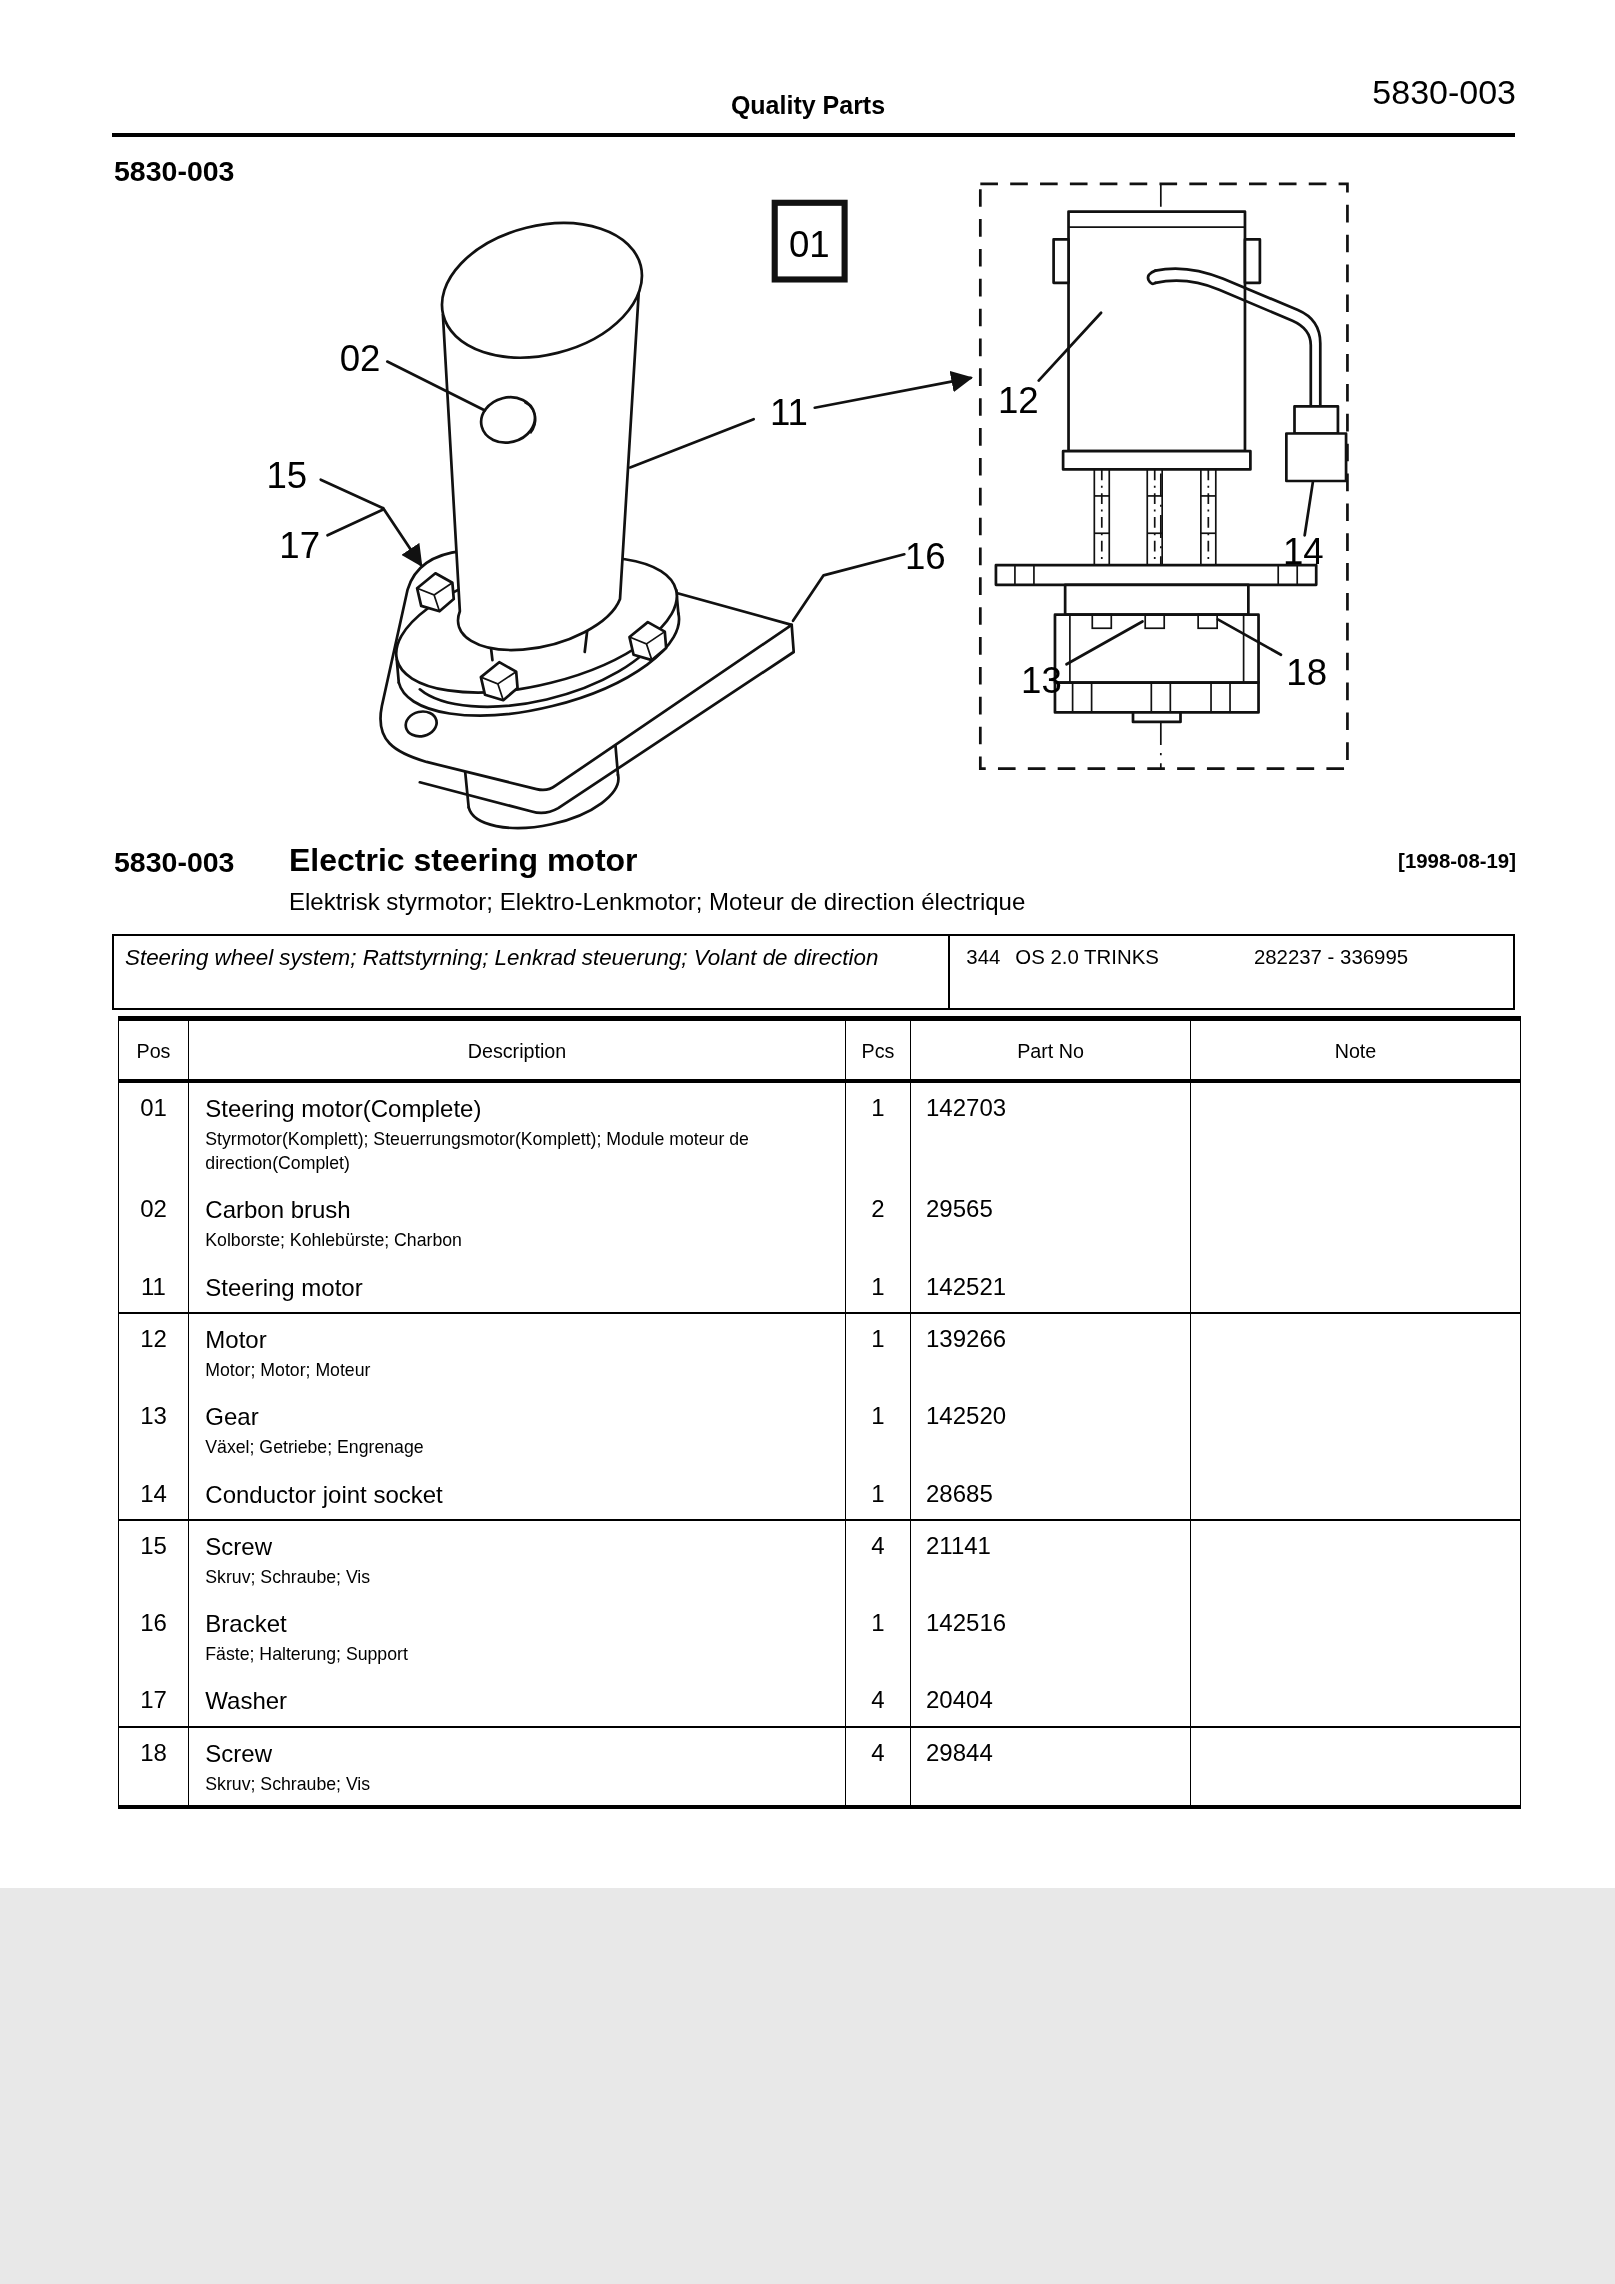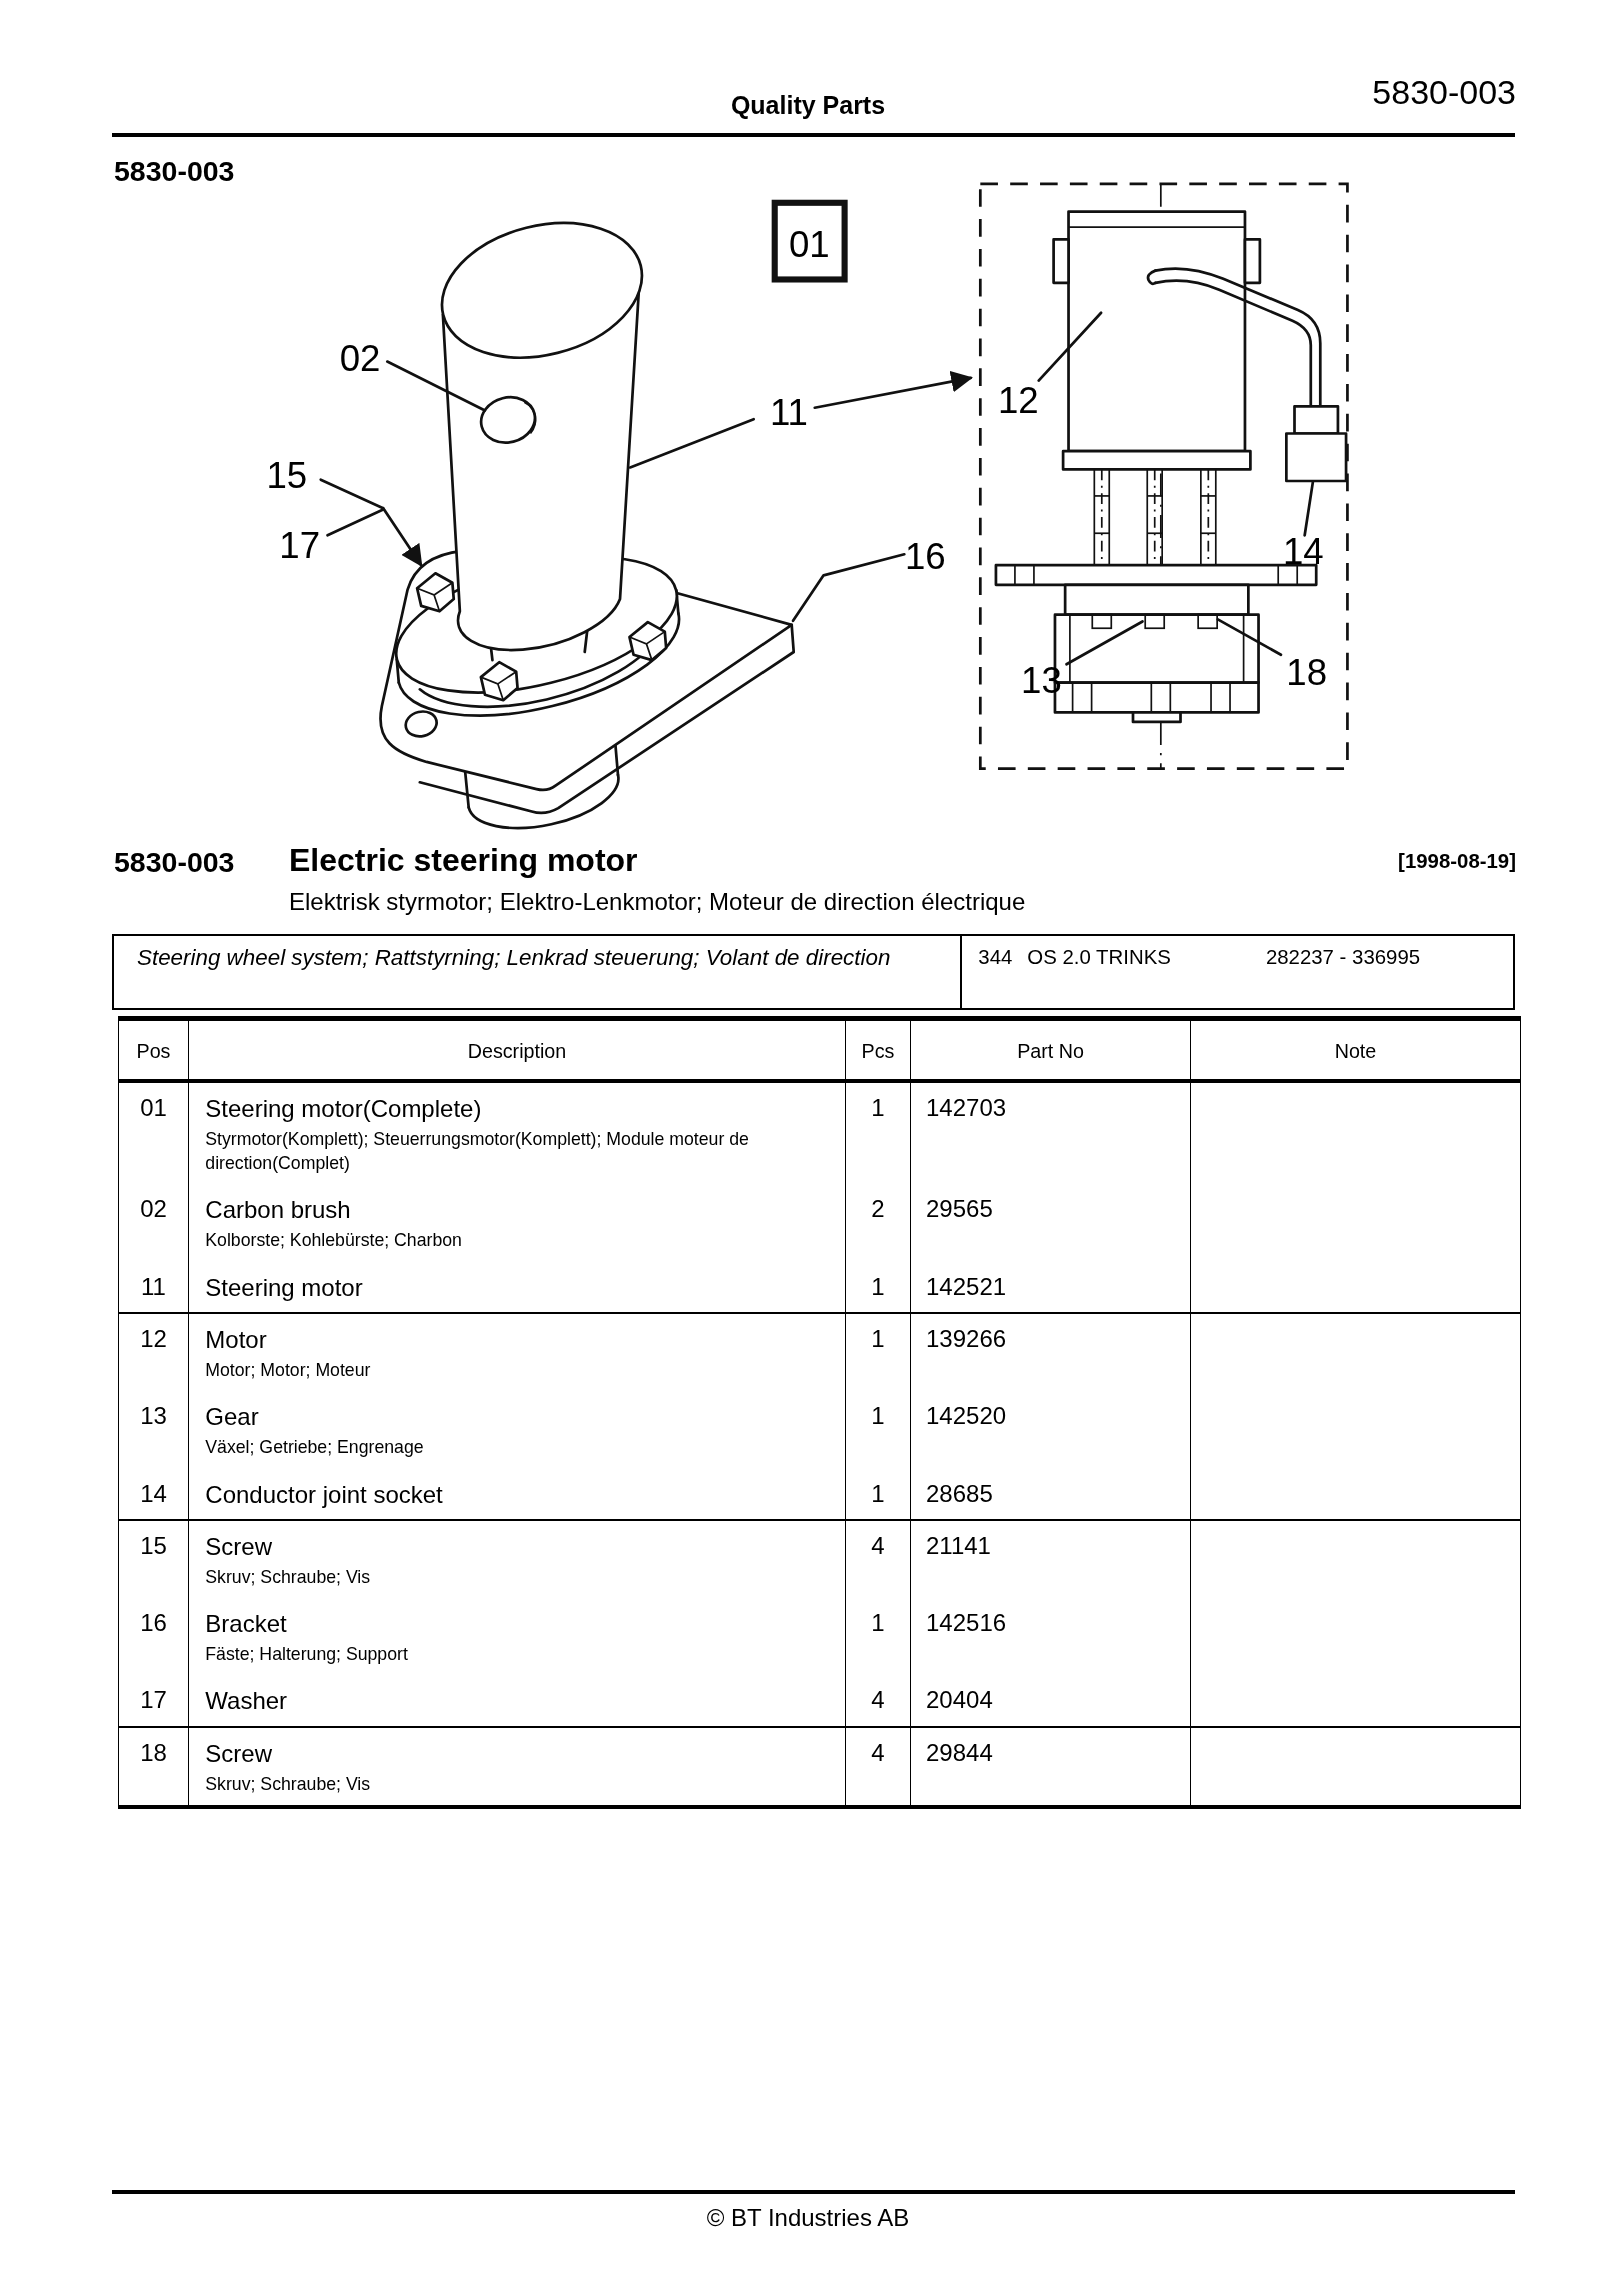--- a/index.html
+++ b/index.html
@@ -1,16 +1,16 @@
 <!DOCTYPE html>
 <html style="font-size:11px"><head>
 <meta charset="utf-8">
 <style>
   html,body{margin:0;padding:0;background:#e8e8e8;}
-  .page{position:relative;width:1616px;height:2284px;background:#ffffff;
+  .page{position:relative;width:1616px;height:1888px;background:#ffffff;
         font-family:"Liberation Sans", sans-serif;color:#000;overflow:hidden;}
   
   .hdr-center{position:absolute;top:91px;left:0;width:1616px;text-align:center;
               font-size:25px;font-weight:bold;}
   .hdr-right{position:absolute;top:73px;right:100px;font-size:34px;}
   .hdr-rule{position:absolute;top:133px;left:112px;width:1403px;height:4.1px;background:#000;}
   .hdr-sec{position:absolute;top:155px;left:114px;font-size:28.5px;font-weight:bold;}
   
   .fig{position:absolute;top:177px;left:102px;}
   .fig svg{display:block;}
@@ -18,21 +18,21 @@
   .lnf{stroke:#111;stroke-width:4;fill:#fff;stroke-linejoin:round;}
   .thin{stroke:#111;stroke-width:2.5;fill:none;}
   .callout{font-size:54px;fill:#000;text-anchor:middle;}
   
   .tb-code{position:absolute;top:846px;left:114px;font-size:28.5px;font-weight:bold;}
   .tb-title{position:absolute;top:842px;left:289px;font-size:32px;font-weight:bold;}
   .tb-date{position:absolute;top:850px;right:100px;font-size:20.4px;font-weight:bold;}
   .tb-sub{position:absolute;top:888px;left:289px;font-size:24px;}
   
   .infobox{position:absolute;top:934px;left:112px;width:1403px;height:76px;
-           border:2px solid #000;box-sizing:border-box;display:flex;padding-left:12px;}
+           border:2px solid #000;box-sizing:border-box;display:flex;}
   .info-left{width:836px;border-right:2px solid #000;box-sizing:border-box;
              font-size:22.4px;font-style:italic;padding:6.8px 11px;line-height:30px;}
   .info-right{flex:1;display:flex;align-items:flex-start;padding-top:9.5px;font-size:20.4px;}
   .info-code{margin-left:16.3px;}
   .info-model{margin-left:15px;}
   .info-serial{margin-left:95px;}
   
   .tbl{position:absolute;top:1016px;left:118px;width:1403px;box-sizing:border-box;
        border-top:5.4px solid #000;border-left:1.4px solid #000;border-right:1.4px solid #000;
        border-bottom:4.1px solid #000;}

